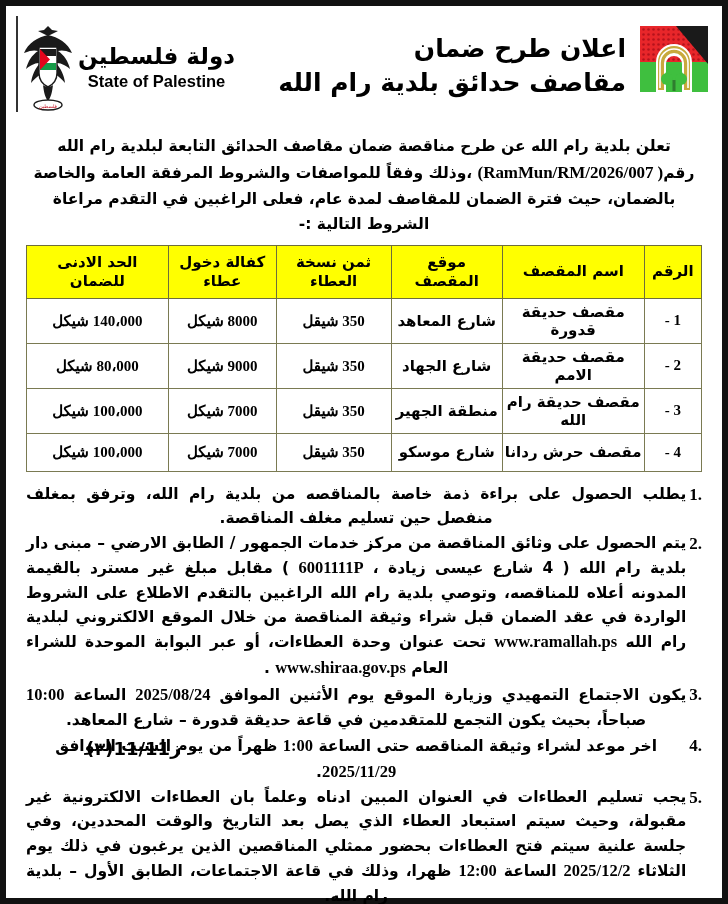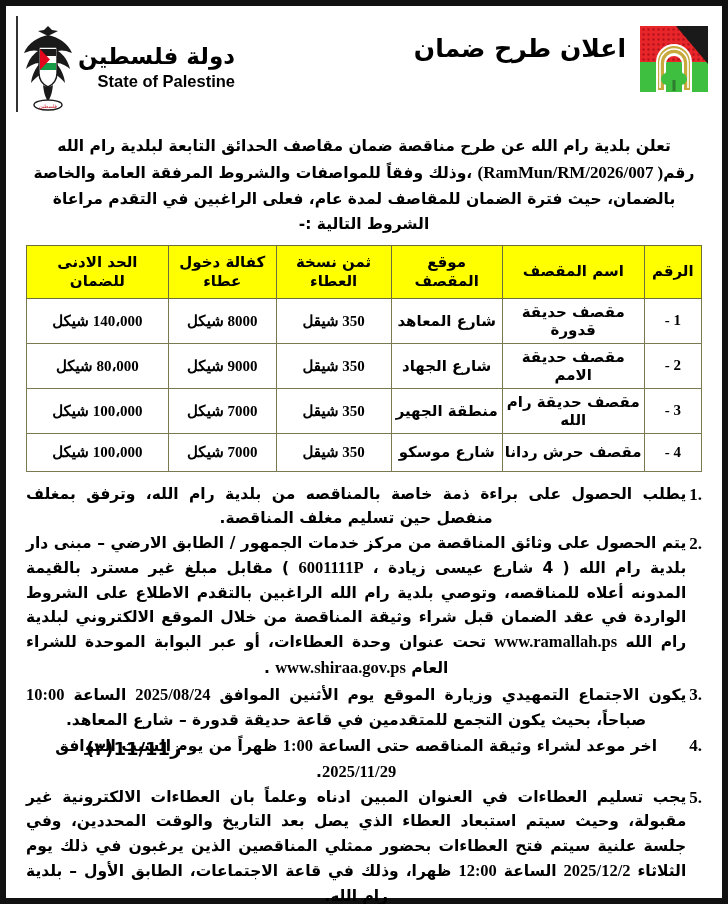--- a/index.html
+++ b/index.html
@@ -55,20 +55,21 @@
     height: 96px;
     box-sizing: border-box;
   }
   .eagle {
     width: 52px;
     height: 88px;
     position: relative;
     flex: none;
   }
   .palestine-text {
+    text-align: center;
     line-height: 1.15;
   }
   .palestine-ar {
     font-size: 23px;
     font-weight: bold;
     letter-spacing: 0.5px;
     white-space: nowrap;
   }
   .palestine-en {
     font-size: 16.5px;
@@ -306,20 +307,21 @@
         </svg>
       </div>
       <div class="palestine-text">
         <div class="palestine-ar">دولة فلسطين</div>
         <div class="palestine-en">State of Palestine</div>
       </div>
     </div>
 
     <div class="title-block">
       <div class="title-line1">اعلان طرح ضمان</div>
+      <div class="title-line2">مقاصف حدائق بلدية رام الله</div>
     </div>
 
     <div class="ramallah-block">
       <div class="ram-emblem">
         <svg viewBox="0 0 76 74" width="76" height="74" aria-hidden="true">
           <defs>
             <pattern id="dots" width="5" height="5" patternUnits="userSpaceOnUse">
               <rect width="5" height="5" fill="#e8262a"></rect>
               <circle cx="2.5" cy="2.5" r="1.3" fill="#b5121b"></circle>
             </pattern>

